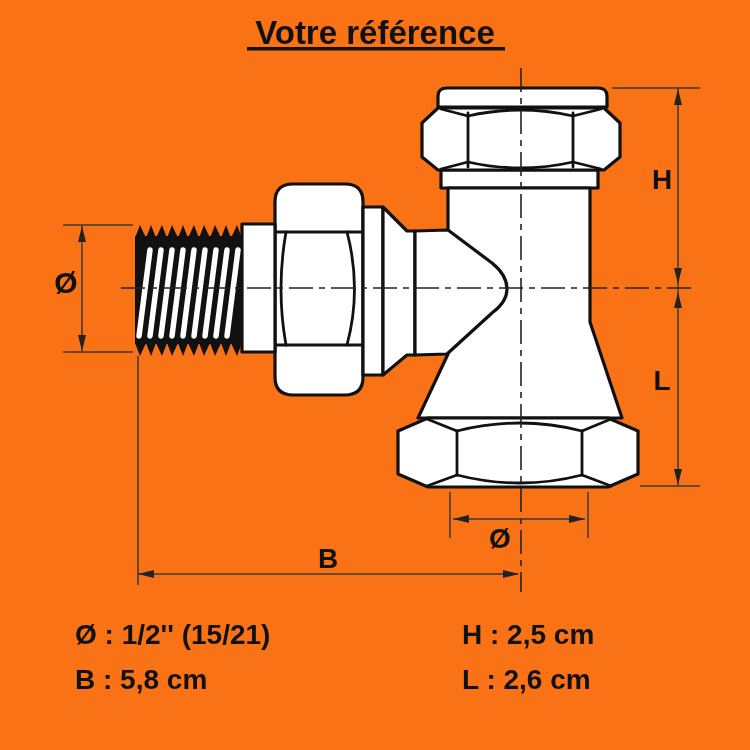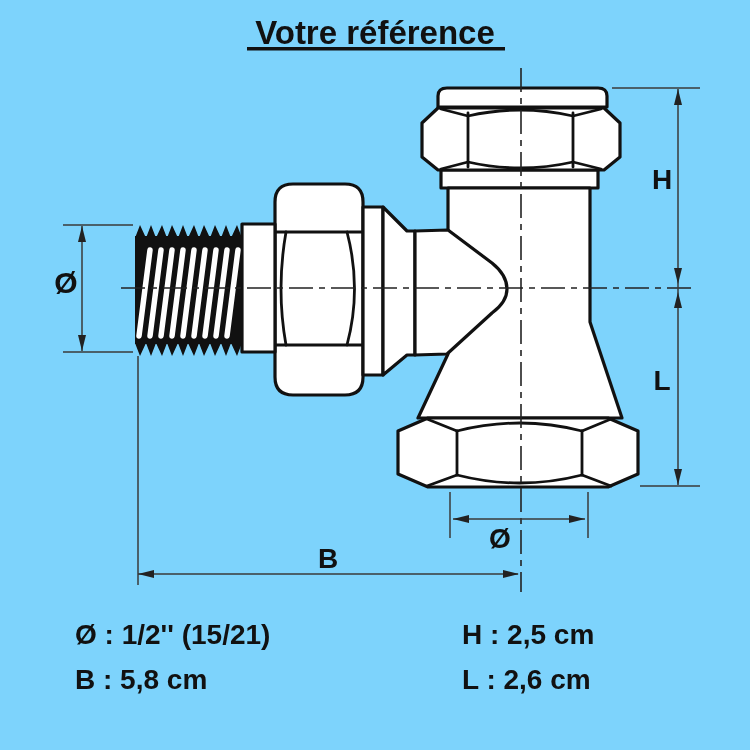--- a/index.html
+++ b/index.html
@@ -1,16 +1,16 @@
 <!DOCTYPE html>
 <html><head>
 <meta charset="utf-8">
 <style>
   html,body{margin:0;padding:0;background:#ffffff;}
-  .page{position:relative;width:750px;height:750px;background:#7dd3fc;overflow:hidden;
+  .page{position:relative;width:750px;height:750px;background:#f97316;overflow:hidden;
         font-family:"Liberation Sans", sans-serif;}
   svg{position:absolute;left:0;top:0;}
   text{font-family:"Liberation Sans", sans-serif;font-weight:bold;fill:#111111;}
   .title-text{font-size:33px;}
   .dim-label{font-size:28px;}
   .dim-label-big{font-size:30px;}
   .spec-text{font-size:28px;}
   .outline{fill:#ffffff;stroke:#111111;stroke-width:3.2;stroke-linejoin:round;}
   .inner{fill:none;stroke:#111111;stroke-width:2.8;stroke-linecap:round;}
   .dimline{fill:none;stroke:#3a3a3a;stroke-width:1.5;}

